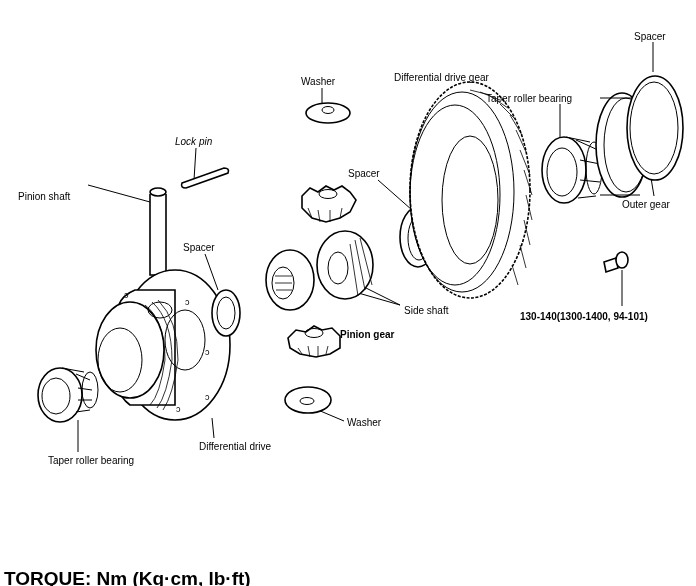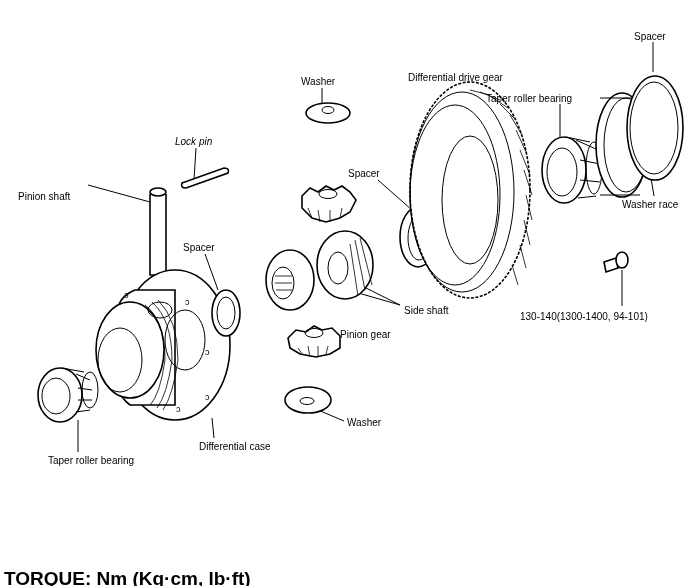--- a/index.html
+++ b/index.html
@@ -1,20 +1,20 @@
 <!DOCTYPE html>
 <html><head>
 <meta charset="utf-8">
 <style>
   html, body { margin:0; padding:0; background:#ffffff; }
   body { width:696px; height:586px; position:relative; overflow:hidden;
          font-family:"Liberation Sans", sans-serif; color:#000; }
   #art { position:absolute; left:0; top:0; }
   .lbl { position:absolute; font-size:10px; white-space:nowrap; line-height:13px; }
-  .bold { font-weight:normal; }
+  .bold { font-weight:bold; }
   .torque { position:absolute; left:4px; top:568px; font-size:19px; font-weight:bold; white-space:nowrap; }
   svg .ln { stroke:#000; fill:none; stroke-width:1; }
   svg .thick { stroke:#000; fill:#fff; stroke-width:1.6; }
   svg .thin { stroke:#000; fill:none; stroke-width:0.8; }
 </style>
 </head>
 <body>
 
 <svg id="art" width="696" height="586" viewBox="0 0 696 586">
 
@@ -139,28 +139,28 @@
     <ellipse class="ln" cx="654" cy="128" rx="24" ry="46"></ellipse>
   </g>
 
   <g>
     <path class="thick" d="M604 262 L616 258 L618 268 L606 272 Z"></path>
     <ellipse class="thick" cx="622" cy="260" rx="6" ry="8"></ellipse>
   </g>
 </svg>
 
 <span class="lbl" style="left:634px;top:30px;">Spacer</span>
-<span class="lbl" style="left:408px;top:71px;">Differential drive gear</span>
+<span class="lbl" style="left:394px;top:71px;">Differential drive gear</span>
 <span class="lbl" style="left:486px;top:92px;">Taper roller bearing</span>
 <span class="lbl" style="left:301px;top:75px;">Washer</span>
 <span class="lbl" style="left:175px;top:135px;font-style:italic;">Lock pin</span>
 <span class="lbl" style="left:18px;top:190px;">Pinion shaft</span>
 <span class="lbl" style="left:348px;top:167px;">Spacer</span>
-<span class="lbl" style="left:622px;top:198px;">Washer race</span>
+<span class="lbl" style="left:622px;top:198px;">Outer gear</span>
 <span class="lbl" style="left:183px;top:241px;">Spacer</span>
 <span class="lbl" style="left:404px;top:304px;">Side shaft</span>
 <span class="lbl bold" style="left:520px;top:310px;">130-140(1300-1400, 94-101)</span>
 <span class="lbl bold" style="left:340px;top:328px;">Pinion gear</span>
 <span class="lbl" style="left:347px;top:416px;">Washer</span>
-<span class="lbl" style="left:199px;top:440px;">Differential case</span>
+<span class="lbl" style="left:199px;top:440px;">Differential drive</span>
 <span class="lbl" style="left:48px;top:454px;">Taper roller bearing</span>
 
 <div class="torque">TORQUE: Nm (Kg·cm, lb·ft)</div>
 
 </body></html>

